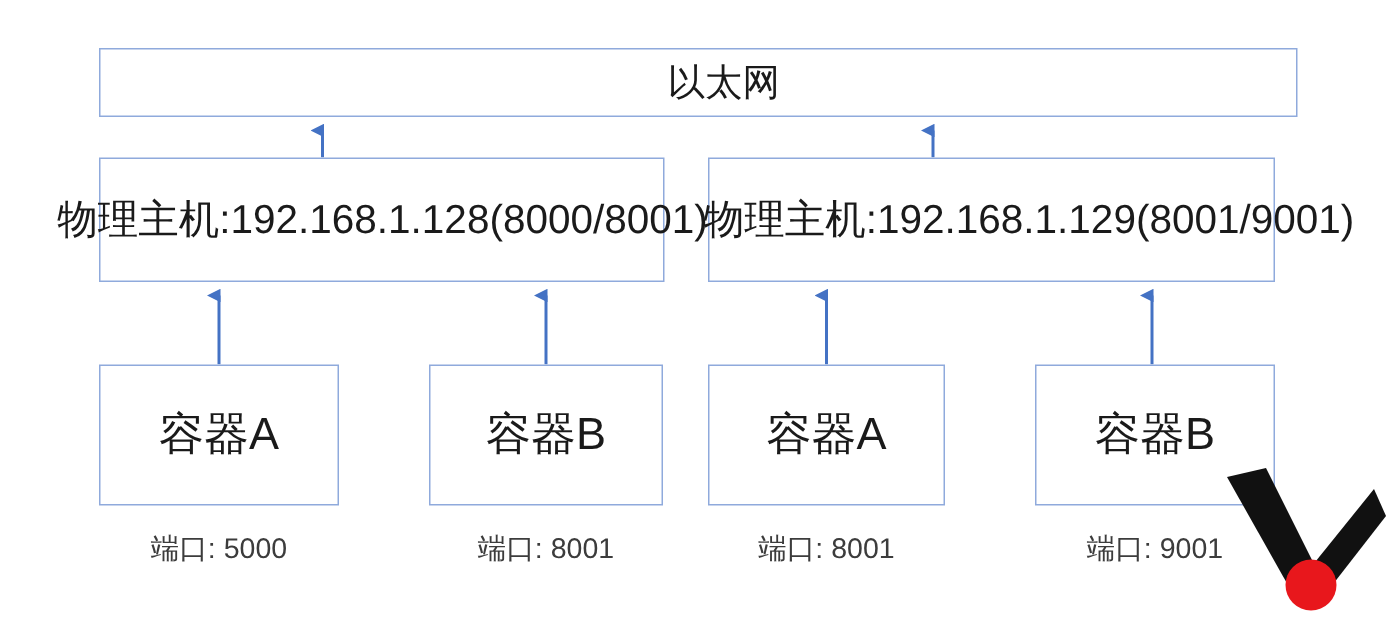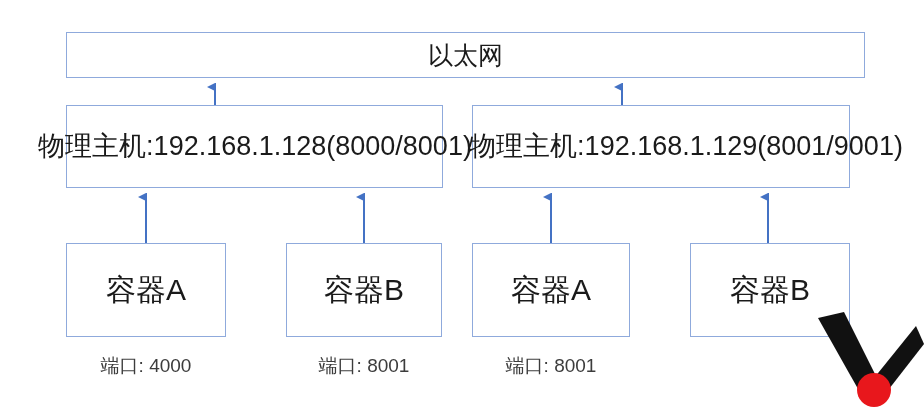--- a/index.html
+++ b/index.html
@@ -34,20 +34,21 @@
     z-index: 5;
     text-align: center;
   }
   .ethernet-label {
     font-size: 25px;
     line-height: 46px;
     left: 66px;
     top: 32px;
     width: 799px;
     height: 46px;
+    padding-left: 17px;
   }
   .host-label {
     font-size: 27px;
     line-height: 83px;
     height: 83px;
     top: 105px;
   }
   .container-label {
     font-size: 30px;
     line-height: 94px;
@@ -120,23 +121,24 @@
 
   <div class="node-box" style="left:286px; top:243px; width:156px; height:94px;"></div>
   <div class="node-label container-label" style="left:286px; width:156px;">容器B</div>
 
   <div class="node-box" style="left:472px; top:243px; width:158px; height:94px;"></div>
   <div class="node-label container-label" style="left:472px; width:158px;">容器A</div>
 
   <div class="node-box" style="left:690px; top:243px; width:160px; height:94px;"></div>
   <div class="node-label container-label" style="left:690px; width:160px;">容器B</div>
 
-  <div class="port-label" style="left:66px; width:160px;">端口: 4000</div>
+  <div class="port-label" style="left:66px; width:160px;">端口: 5000</div>
   <div class="port-label" style="left:286px; width:156px;">端口: 8001</div>
   <div class="port-label" style="left:472px; width:158px;">端口: 8001</div>
+  <div class="port-label" style="left:690px; width:160px;">端口: 9001</div>
 
   <svg class="watermark-layer" viewBox="0 0 118 104" xmlns="http://www.w3.org/2000/svg">
     <path d="M12 8 L38 2 L74 74 L56 86 Z" fill="#111111"></path>
     <path d="M110 16 L118 34 L76 88 L60 78 Z" fill="#111111"></path>
     <circle cx="68" cy="80" r="17" fill="#e8171c"></circle>
   </svg>
 
 </div>
 
 </body></html>

